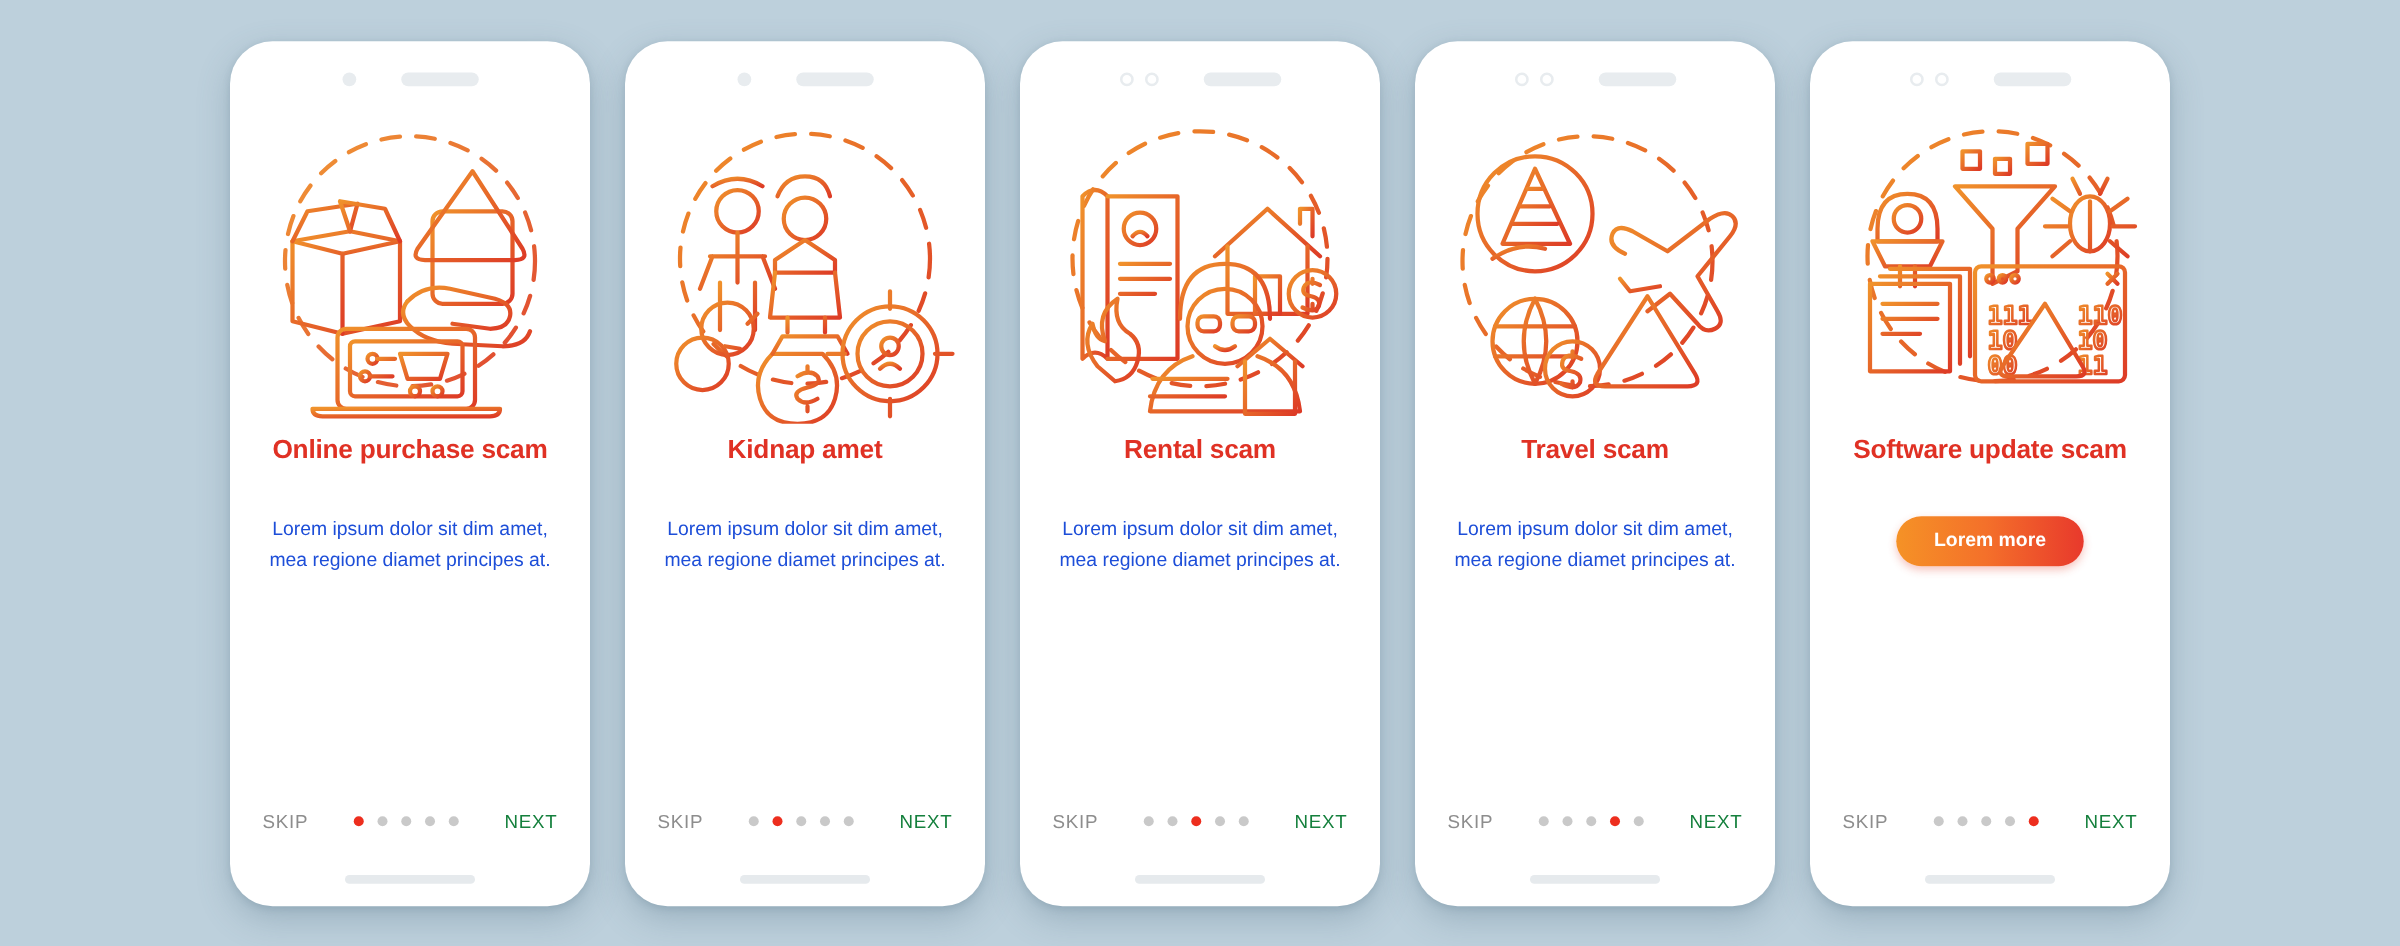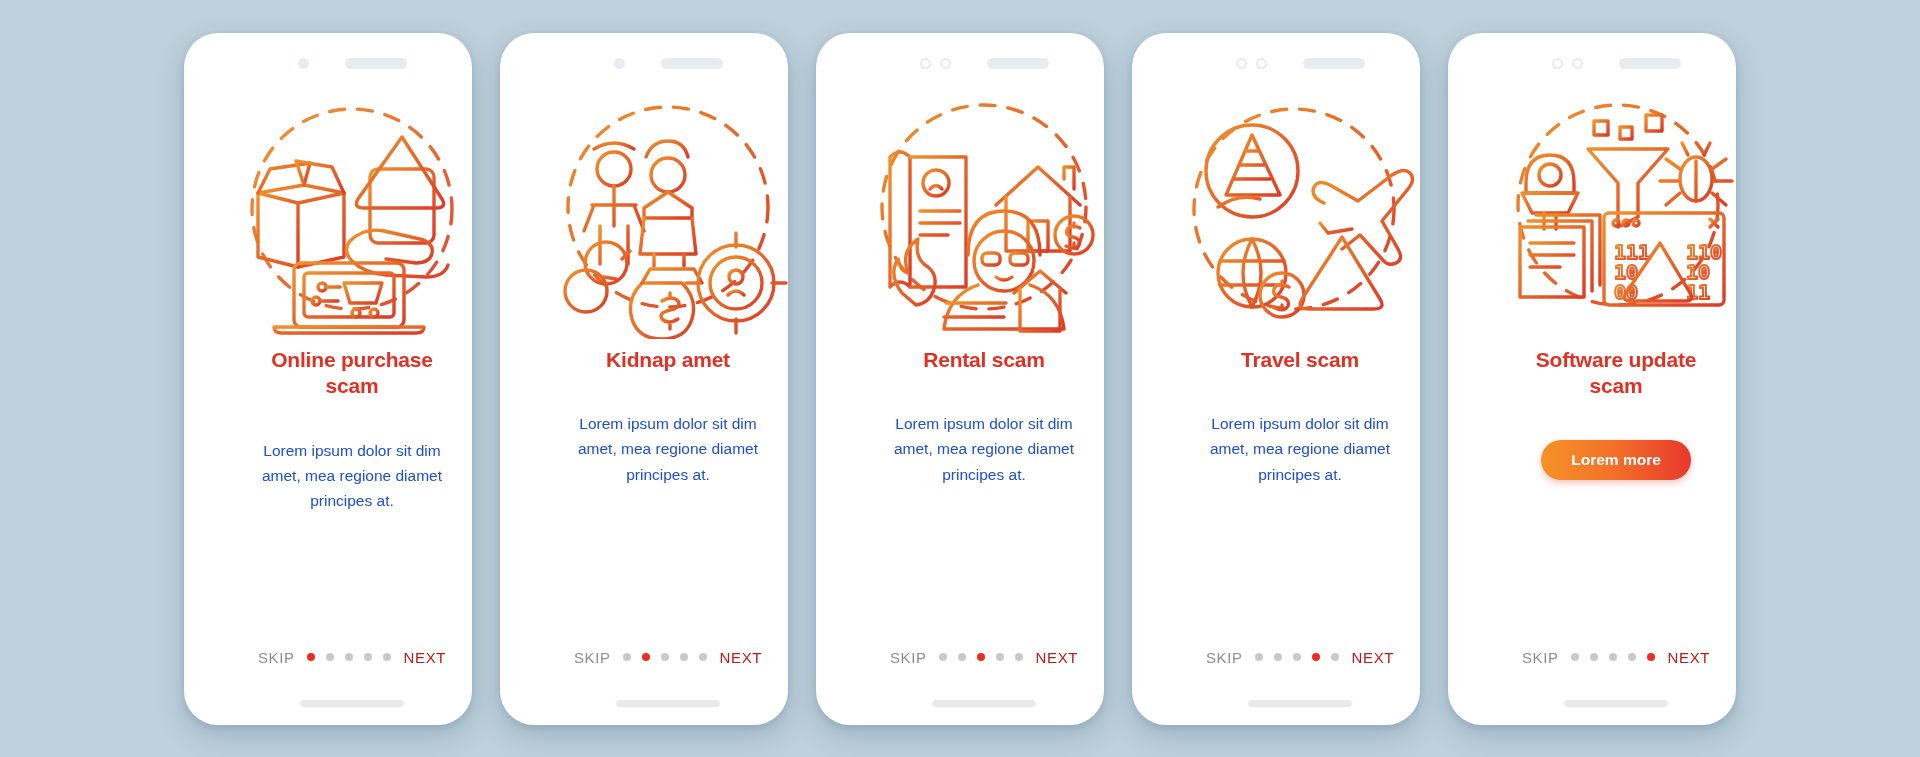--- a/index.html
+++ b/index.html
@@ -22,21 +22,20 @@
     width: 288px;
     height: 692px;
     background: #ffffff;
     border-radius: 34px;
     box-shadow: 0 10px 26px rgba(80,110,130,0.30),
                 0 2px 6px rgba(80,110,130,0.18);
     display: flex;
     flex-direction: column;
     align-items: center;
     overflow: hidden;
-    padding-left: 48px;
   }
 
   
   .notch {
     width: 100%;
     height: 52px;
     display: flex;
     align-items: center;
     justify-content: center;
     gap: 9px;
@@ -121,21 +120,21 @@
     margin-bottom: 34px;
   }
   .skip, .next {
     font-size: 15px;
     letter-spacing: 0.6px;
     font-weight: 400;
     cursor: pointer;
     text-align: right;
   }
   .skip { color: #8d8d8d; }
-  .next { color: #b91c1c; }
+  .next { color: #15803d; }
   .dots { display: flex; gap: 11px; align-items: center; }
   .dot {
     width: 8px; height: 8px;
     border-radius: 50%;
     background: #c9c9c9;
     cursor: pointer;
   }
   .dot.active { background: #ed2e1e; }
 
   

